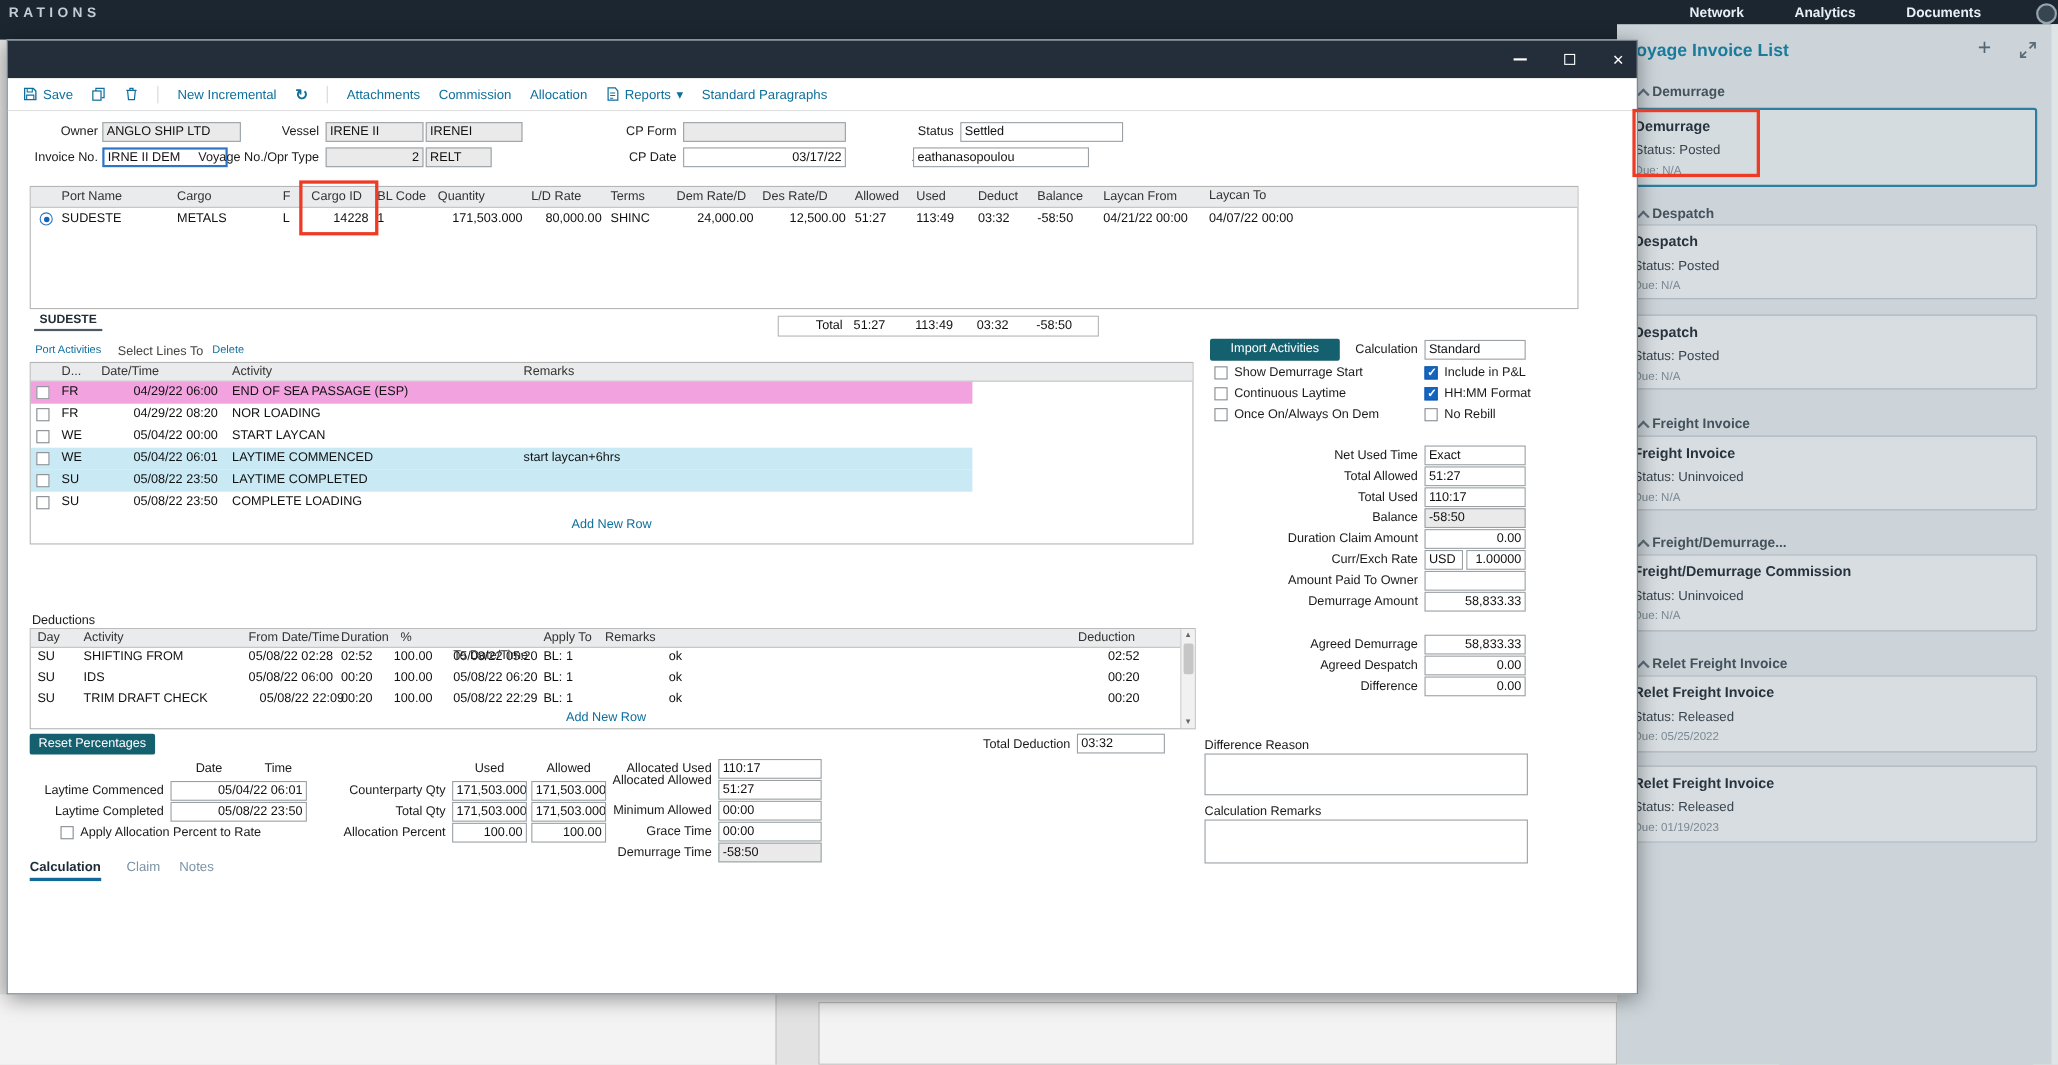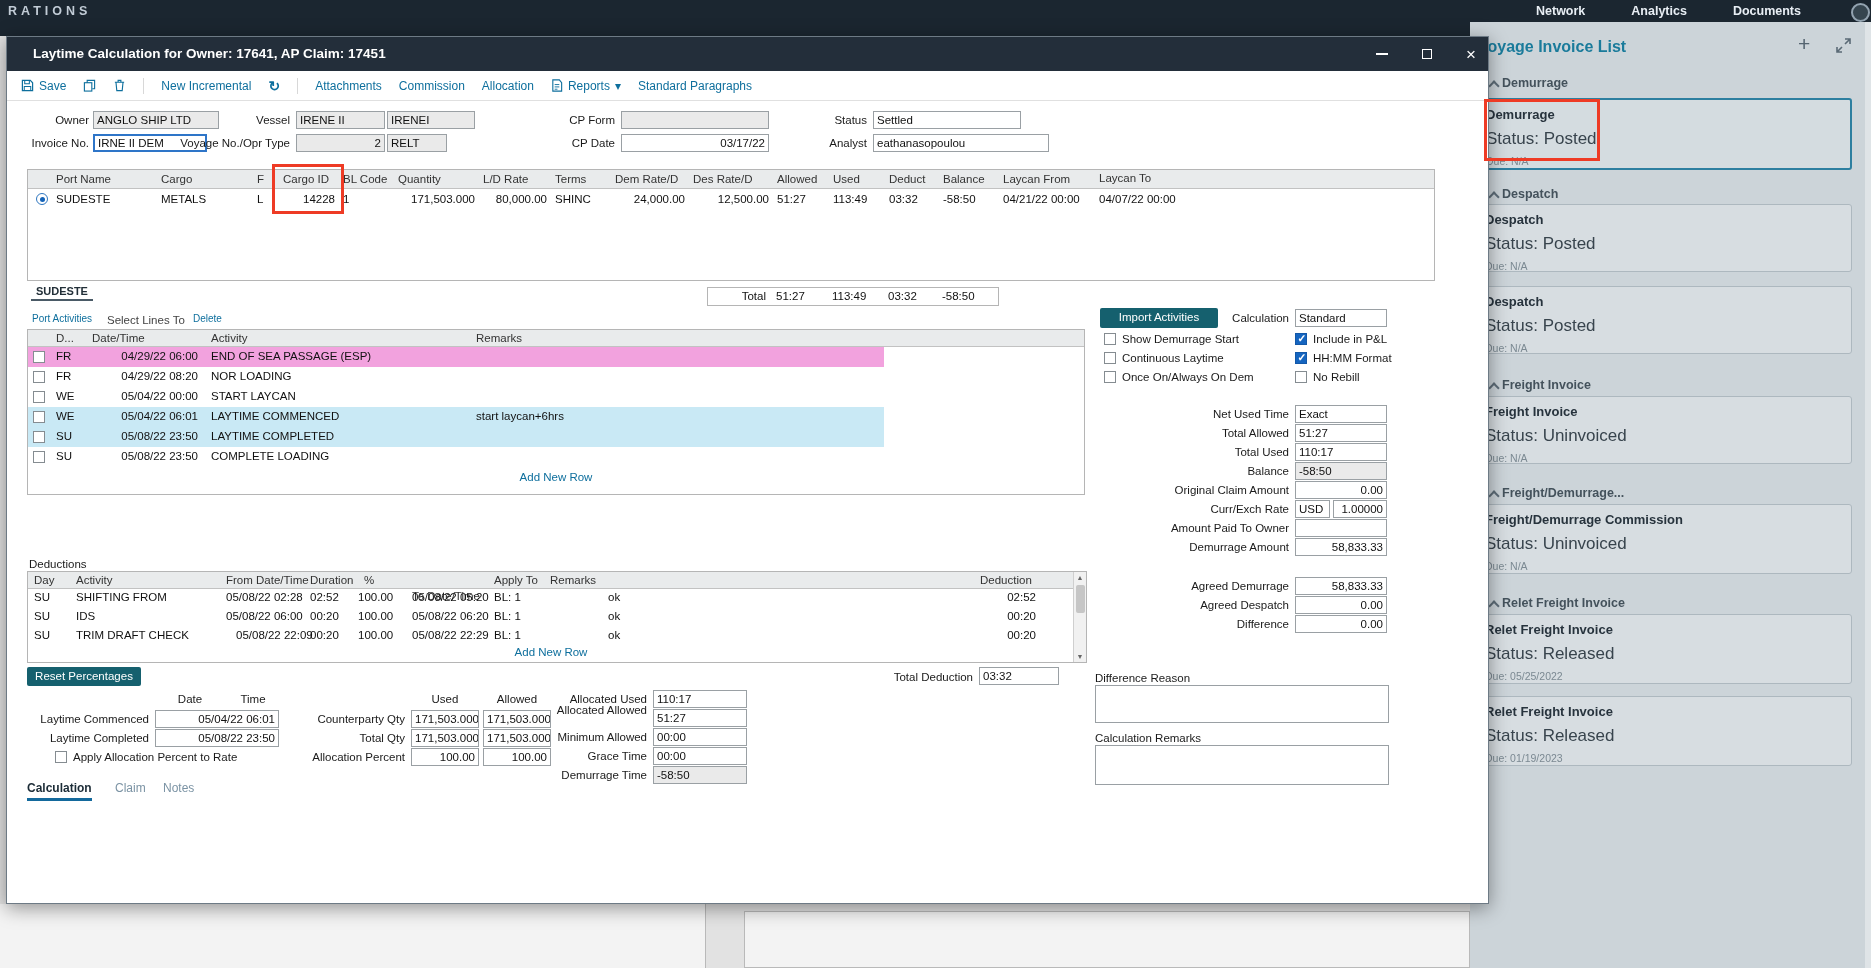--- a/index.html
+++ b/index.html
@@ -24,21 +24,21 @@
   .sb-title{position:absolute;left:8px;top:16px;font-size:16px;font-weight:bold;color:#1a7b9b;white-space:nowrap}
   .sb-plus{position:absolute;left:328px;top:12px;font-size:21px;color:#546470;line-height:20px}
   .sb-expand{position:absolute;left:366px;top:16px}
   .sb-sec{position:absolute;left:32px;font-size:12.5px;font-weight:bold;color:#44525c;white-space:nowrap}
   .sb-chev{position:absolute;left:20px;width:8px;height:8px;border-left:2px solid #5f6e79;
     border-top:2px solid #5f6e79;transform:rotate(45deg)}
   .card{position:absolute;left:4px;width:378px;background:#d7dde1;border:1px solid #adb8bf;
     border-radius:3px;padding:7px 10px;overflow:hidden}
   .card.sel{border:2px solid #2d7fa0;background:#d4dce0}
   .card .ct{font-size:13px;font-weight:bold;color:#27333d;white-space:nowrap}
-  .card .cs{font-size:17px;color:#38444d;margin-top:7px;white-space:nowrap}
+  .card .cs{font-size:12px;color:#38444d;margin-top:7px;white-space:nowrap}
   .card .cd{font-size:10.5px;color:#7b8992;margin-top:6px;white-space:nowrap}
   
   .dialog{position:absolute;left:6px;top:36px;width:1483px;height:868px;background:#fff;
     border:1px solid #6d7a85;box-shadow:0 4px 18px rgba(0,0,0,.4);z-index:10}
   .dtitle{position:absolute;left:0;top:0;width:100%;height:34px;background:#232e3a}
   .dtitle .tx{position:absolute;left:26px;top:0;line-height:34px;color:#fff;font-size:13.5px;font-weight:bold}
   .wctrl{position:absolute;right:12px;top:0;height:34px;display:flex;align-items:center;gap:34px}
   .w-min{width:12px;height:2px;background:#fff}
   .w-max{width:10px;height:10px;border:1.5px solid #fff}
   .w-close{color:#fff;font-size:17px;line-height:17px}
@@ -161,21 +161,20 @@
   <div class="card" style="top:674px;height:70px">
     <div class="ct">Relet Freight Invoice</div>
     <div class="cs">Status: Released</div>
     <div class="cd">Due: 01/19/2023</div>
   </div>
 </div>
 
 <div class="dialog">
 
   <div class="dtitle">
-    <div class="tx">Laytime Calculation for Owner: 17641, AP Claim: 17451</div>
     <div class="wctrl">
       <div class="w-min"></div>
       <div class="w-max"></div>
       <div class="w-close">×</div>
     </div>
   </div>
 
   <div class="dtoolbar">
     <span class="titem">
       <svg width="13" height="13" viewBox="0 0 14 14">
@@ -238,21 +237,21 @@
   <div class="bx ro" style="left:380px;top:97px;width:60px">RELT</div>
 
   <div class="lb lbr" style="left:520px;top:74px;width:88px">CP Form</div>
   <div class="bx ro" style="left:614px;top:74px;width:148px"></div>
   <div class="lb lbr" style="left:520px;top:97px;width:88px">CP Date</div>
   <div class="bx num" style="left:614px;top:97px;width:148px">03/17/22</div>
 
   <div class="lb lbr" style="left:770px;top:74px;width:90px">Status</div>
   <div class="bx" style="left:866px;top:74px;width:148px">Settled</div>
   <div class="lb lbr" style="left:770px;top:97px;width:90px">Analyst</div>
-  <div class="bx" style="left:866px;top:97px;width:176px">eathanasopoulou</div>
+  <div class="bx" style="left:823px;top:97px;width:160px">eathanasopoulou</div>
 
   <div class="tbl" style="left:20px;top:132px;width:1408px;height:112px">
     <div class="thead" style="height:19px">
       <span class="hlb" style="left:28px;top:3px">Port Name</span>
       <span class="hlb" style="left:133px;top:3px">Cargo</span>
       <span class="hlb" style="left:229px;top:3px">F</span>
       <span class="hlb" style="left:255px;top:3px">Cargo ID</span>
       <span class="hlb" style="left:315px;top:3px">BL Code</span>
       <span class="hlb" style="left:370px;top:3px">Quantity</span>
       <span class="hlb" style="left:455px;top:3px">L/D Rate</span>
@@ -383,21 +382,21 @@
   </div>
 
   <div class="lb lbr" style="left:1100px;top:368px;width:182px">Net Used Time</div>
   <div class="bx" style="left:1288px;top:368px;width:92px">Exact</div>
   <div class="lb lbr" style="left:1100px;top:387px;width:182px">Total Allowed</div>
   <div class="bx" style="left:1288px;top:387px;width:92px">51:27</div>
   <div class="lb lbr" style="left:1100px;top:406px;width:182px">Total Used</div>
   <div class="bx" style="left:1288px;top:406px;width:92px">110:17</div>
   <div class="lb lbr" style="left:1100px;top:425px;width:182px">Balance</div>
   <div class="bx ro" style="left:1288px;top:425px;width:92px">-58:50</div>
-  <div class="lb lbr" style="left:1100px;top:444px;width:182px">Original Claim Amount</div>
+  <div class="lb lbr" style="left:1100px;top:444px;width:182px">Duration Claim Amount</div>
   <div class="bx num" style="left:1288px;top:444px;width:92px">0.00</div>
   <div class="lb lbr" style="left:1100px;top:463px;width:182px">Curr/Exch Rate</div>
   <div class="bx" style="left:1288px;top:463px;width:35px">USD</div>
   <div class="bx num" style="left:1326px;top:463px;width:54px">1.00000</div>
   <div class="lb lbr" style="left:1100px;top:482px;width:182px">Amount Paid To Owner</div>
   <div class="bx num" style="left:1288px;top:482px;width:92px"></div>
   <div class="lb lbr" style="left:1100px;top:501px;width:182px">Demurrage Amount</div>
   <div class="bx num" style="left:1288px;top:501px;width:92px">58,833.33</div>
 
   <div class="lb lbr" style="left:1100px;top:540px;width:182px">Agreed Demurrage</div>

